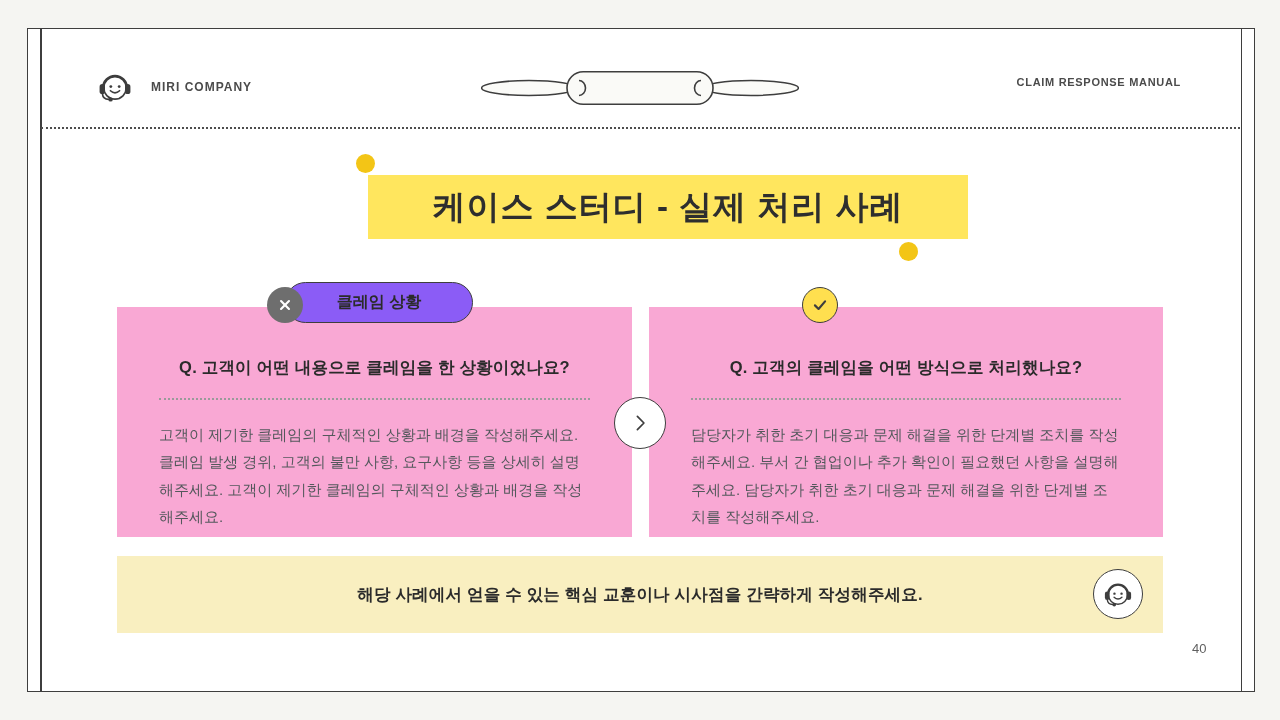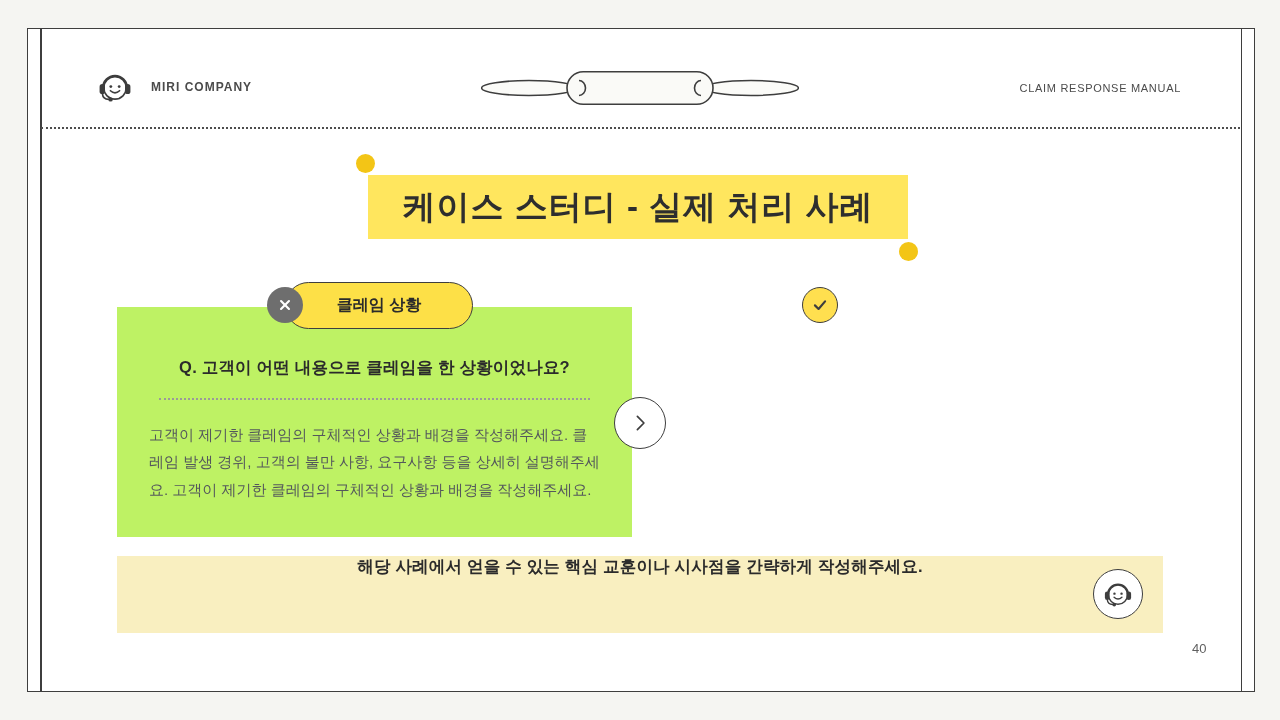--- a/index.html
+++ b/index.html
@@ -17,58 +17,58 @@
   .inner-line { position:absolute; top:0; bottom:0; width:1.5px; background:#3e3e3e; }
   .inner-line.left { left:12px; }
   .inner-line.right { right:12px; }
 
   
   .logo { position:absolute; left:95px; top:67px; display:flex; align-items:center; gap:16px; }
   .logo svg { width:40px; height:40px; display:block; }
   .logo-text { font-size:12px; font-weight:600; letter-spacing:1px; color:#4b4b4b; }
   .ornament { position:absolute; left:481px; top:70px; width:318px; height:36px; }
   .manual-label {
-    position:absolute; right:99px; top:82px;
-    font-size:11px; letter-spacing:0.7px; color:#4b4b4b; font-weight:400;
+    position:absolute; right:99px; top:76px;
+    font-size:11px; letter-spacing:0.7px; color:#4b4b4b; font-weight:700;
   }
   .header-divider {
     position:absolute; left:41px; top:127px; width:1199px; height:0;
     border-top:2px dotted #4d4d4d;
   }
 
   
   .title-box {
-    position:absolute; left:368px; top:175px; width:540px; height:64px;
+    position:absolute; left:368px; top:175px; width:600px; height:64px;
     background:#ffe65e; display:flex; align-items:center; justify-content:center;
     font-size:33px; font-weight:800; letter-spacing:1px; color:#2e2e2e;
   }
   .title-dot { position:absolute; width:19px; height:19px; border-radius:50%; background:#f3c516; }
   .title-dot.tl { left:356px; top:154px; }
   .title-dot.br { left:899px; top:242px; }
 
   
   .card {
-    position:absolute; top:307px; height:230px; background:#bef264;
+    position:absolute; top:307px; height:230px; background:#f9a8d4;
   }
   .card.left { left:117px; width:515px; }
   .card.right { left:649px; width:514px; }
   .card-q {
     padding-top:50px; text-align:center;
     font-size:16.5px; font-weight:700; color:#2b2b2b; letter-spacing:0.2px;
   }
   .card-dotted { margin:19px 42px 0; border-top:2px dotted #9a9a9a; }
   .card-body {
-    margin:21px 32px 0; font-size:15px; line-height:1.82; color:#54585c;
+    margin:21px 42px 0; font-size:15px; line-height:1.82; color:#54585c;
     text-align:left; word-break:normal;
   }
 
   
   .badge-pill {
-    position:absolute; top:282px; height:47px; border-radius:24px;
-    background:#fde047; border:1.6px solid #3e3e3e;
+    position:absolute; top:282px; height:41px; border-radius:24px;
+    background:#8b5cf6; border:1.6px solid #3e3e3e;
     display:flex; align-items:center; justify-content:center;
     font-size:16px; font-weight:700; color:#2b2b2b; z-index:3;
   }
   .badge-pill.left { left:285px; width:188px; }
   .badge-pill.right { left:820px; width:187px; }
   .badge-circle {
     position:absolute; top:287px; width:36px; height:36px; border-radius:50%;
     display:flex; align-items:center; justify-content:center; z-index:4;
   }
   .badge-circle.x { left:267px; background:#6e6e6e; }
@@ -79,21 +79,21 @@
   .arrow-circle {
     position:absolute; left:614px; top:397px; width:52px; height:52px;
     border-radius:50%; background:#ffffff; border:1.7px solid #3e3e3e;
     display:flex; align-items:center; justify-content:center; z-index:5;
   }
   .arrow-circle svg { width:34px; height:34px; display:block; }
 
   
   .footer-banner {
     position:absolute; left:117px; top:556px; width:1046px; height:77px;
-    background:#f9efc0; display:flex; align-items:flex-start; justify-content:center;
+    background:#f9efc0; display:flex; align-items:center; justify-content:center;
   }
   .footer-text { font-size:16.5px; font-weight:700; color:#2b2b2b; letter-spacing:0.2px; }
   .footer-headset {
     position:absolute; left:1093px; top:569px; width:50px; height:50px;
     border-radius:50%; background:#ffffff; border:1.7px solid #3e3e3e;
     display:flex; align-items:center; justify-content:center;
   }
   .footer-headset svg { width:34px; height:34px; display:block; }
 
   .page-number { position:absolute; left:1192px; top:641px; font-size:13px; color:#5f5f5f; }
@@ -155,20 +155,25 @@
   </div>
 
   <div class="arrow-circle">
     <span>
       <svg viewBox="0 0 52 52" width="34" height="34">
         <polyline points="22,16 32,26 22,36" fill="none" stroke="#3e3e3e" stroke-width="2.6" stroke-linecap="round" stroke-linejoin="round"></polyline>
       </svg>
     </span>
   </div>
 
+  <div class="card right">
+    <div class="card-q">Q. 고객의 클레임을 어떤 방식으로 처리했나요?</div>
+    <div class="card-dotted"></div>
+    <div class="card-body">담당자가 취한 초기 대응과 문제 해결을 위한 단계별 조치를 작성해주세요. 부서 간 협업이나 추가 확인이 필요했던 사항을 설명해주세요. 담당자가 취한 초기 대응과 문제 해결을 위한 단계별 조치를 작성해주세요.</div>
+  </div>
   <div class="badge-circle check">
     <svg viewBox="0 0 36 36">
       <polyline points="11,18.5 16,23.5 25,13" fill="none" stroke="#3e3e3e" stroke-width="3" stroke-linecap="round" stroke-linejoin="round"></polyline>
     </svg>
   </div>
 
   <div class="footer-banner">
     <span class="footer-text">해당 사례에서 얻을 수 있는 핵심 교훈이나 시사점을 간략하게 작성해주세요.</span>
   </div>
   <div class="footer-headset">

